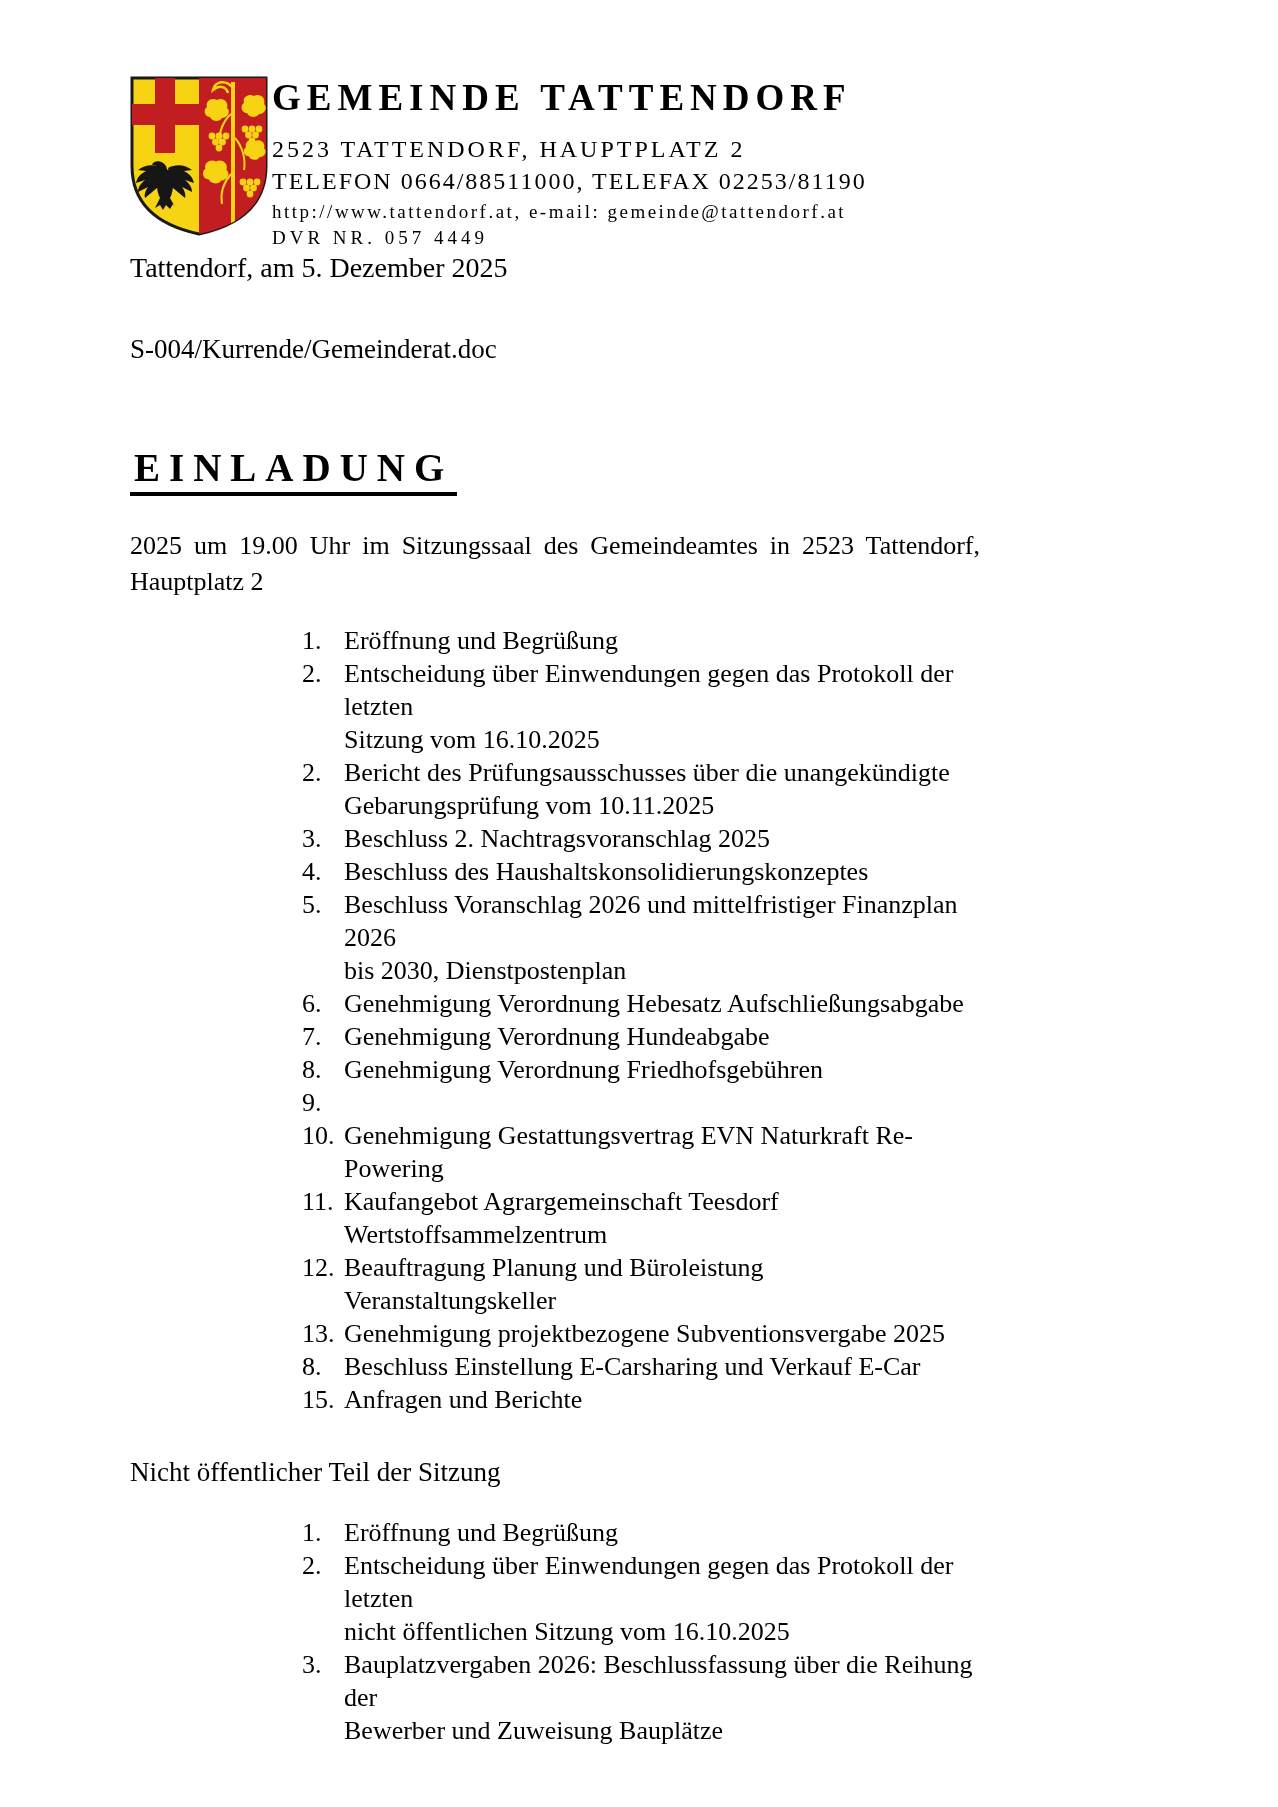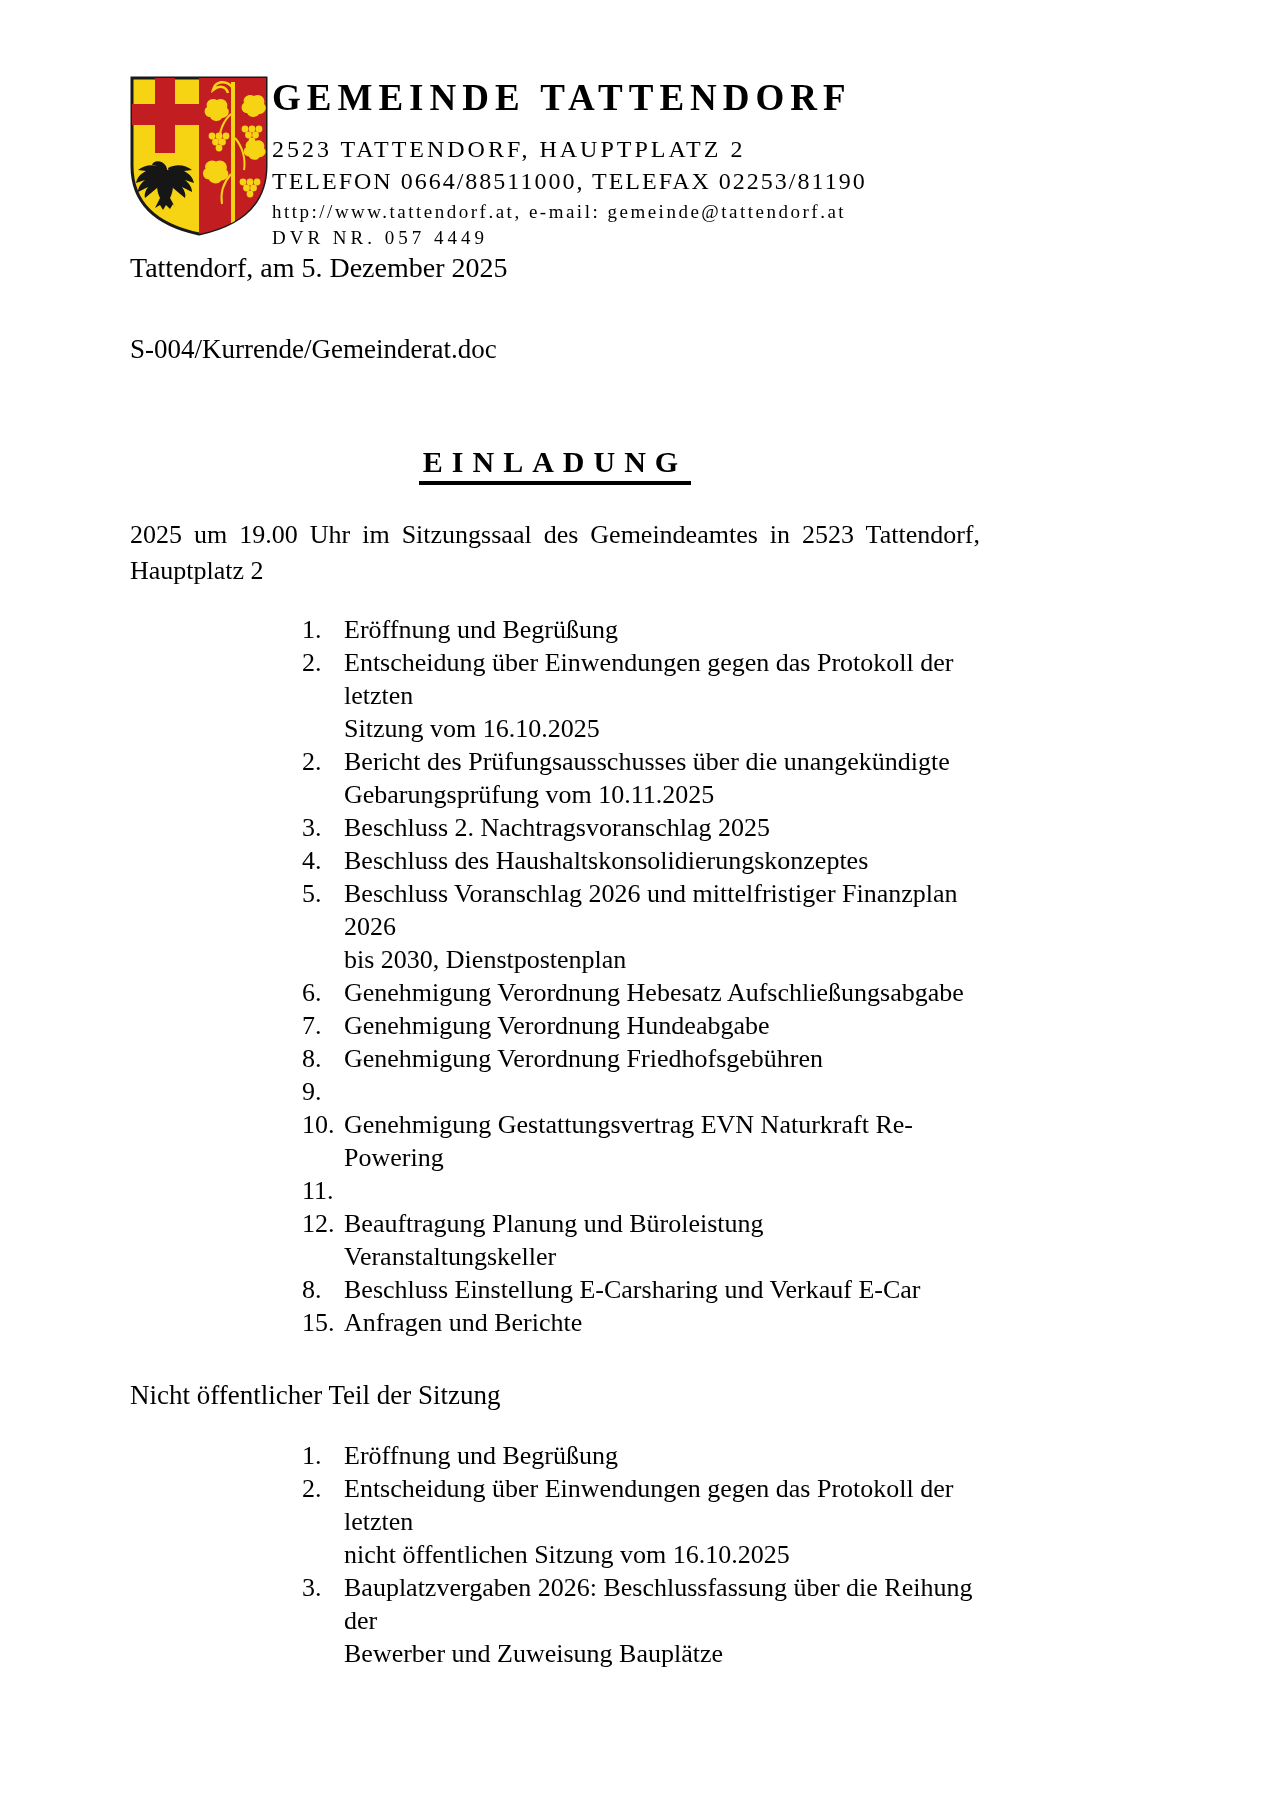--- a/index.html
+++ b/index.html
@@ -54,22 +54,22 @@
     top: 334px;
     font-size: 27px;
   }
   .main {
     position: absolute;
     left: 130px;
     top: 445px;
     width: 850px;
   }
   .doc-title {
-    text-align: center;
-    font-size: 30px;
+    text-align: left;
+    font-size: 39px;
     margin: 0;
   }
   .doc-title span {
     font-weight: bold;
     letter-spacing: 9px;
     border-bottom: 4px solid #000;
     padding: 0 4px 3px 4px;
   }
   .intro {
     margin-top: 38px;
@@ -237,24 +237,30 @@
     </li>
       <li>
       <span class="num">9.</span>
     </li>
       <li>
       <span class="num">10.</span>
       <span class="txt">Genehmigung Gestattungsvertrag EVN Naturkraft Re-Powering</span>
     </li>
       <li>
       <span class="num">11.</span>
+      <span class="txt">Kaufangebot Agrargemeinschaft Teesdorf
+Wertstoffsammelzentrum</span>
     </li>
       <li>
       <span class="num">12.</span>
       <span class="txt">Beauftragung Planung und Büroleistung Veranstaltungskeller</span>
+    </li>
+      <li>
+      <span class="num">13.</span>
+      <span class="txt">Genehmigung projektbezogene Subventionsvergabe 2025</span>
     </li>
       <li>
       <span class="num">8.</span>
       <span class="txt">Beschluss Einstellung E-Carsharing und Verkauf E-Car</span>
     </li>
       <li>
       <span class="num">15.</span>
       <span class="txt">Anfragen und Berichte</span>
     </li>
     </ul>

